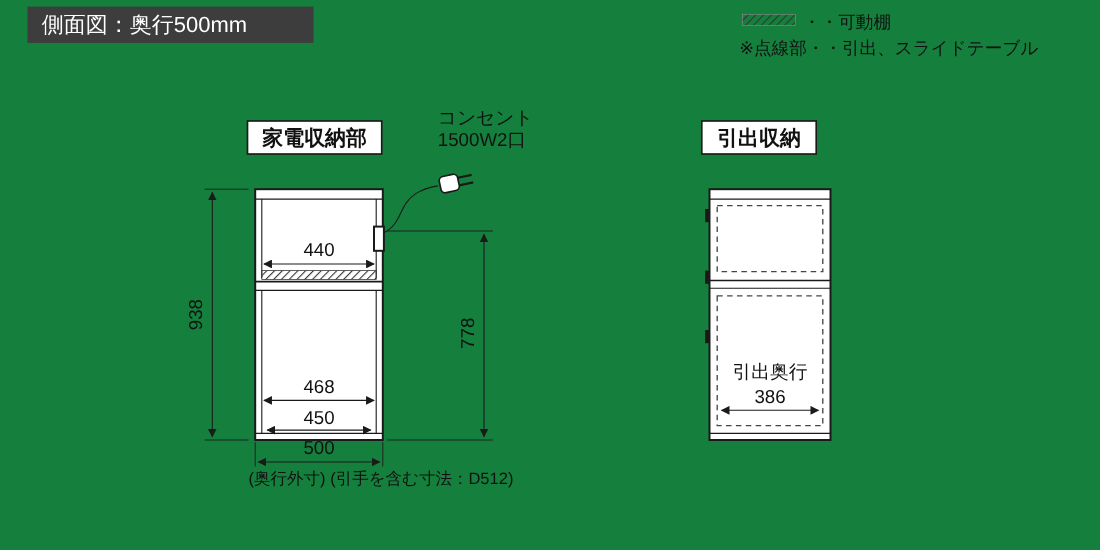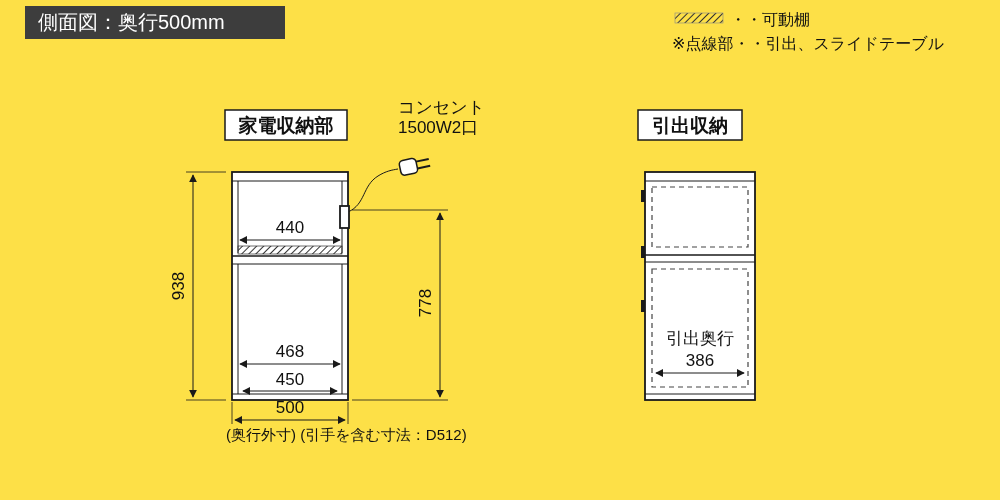--- a/index.html
+++ b/index.html
@@ -1,16 +1,16 @@
 <!DOCTYPE html>
 <html><head>
 <meta charset="utf-8">
 <style>
   html,body{margin:0;padding:0;background:#ffffff;}
-  .stage{position:relative;width:1000px;height:500px;background:#fde047;overflow:hidden;
+  .stage{position:relative;width:1000px;height:500px;background:#15803d;overflow:hidden;
          font-family:"Liberation Sans","DejaVu Sans",sans-serif;}
   svg{display:block;}
   text{font-family:"Liberation Sans","DejaVu Sans",sans-serif;fill:#111;}
   .t-title{font-size:20px;fill:#ffffff;}
   .t-label{font-size:19px;font-weight:bold;}
   .t-dim{font-size:17px;}
   .t-dimv{font-size:17px;}
   .t-small{font-size:15px;}
   .t-legend{font-size:16px;}
   .ln{stroke:#1a1a1a;stroke-width:1.5;fill:none;}

